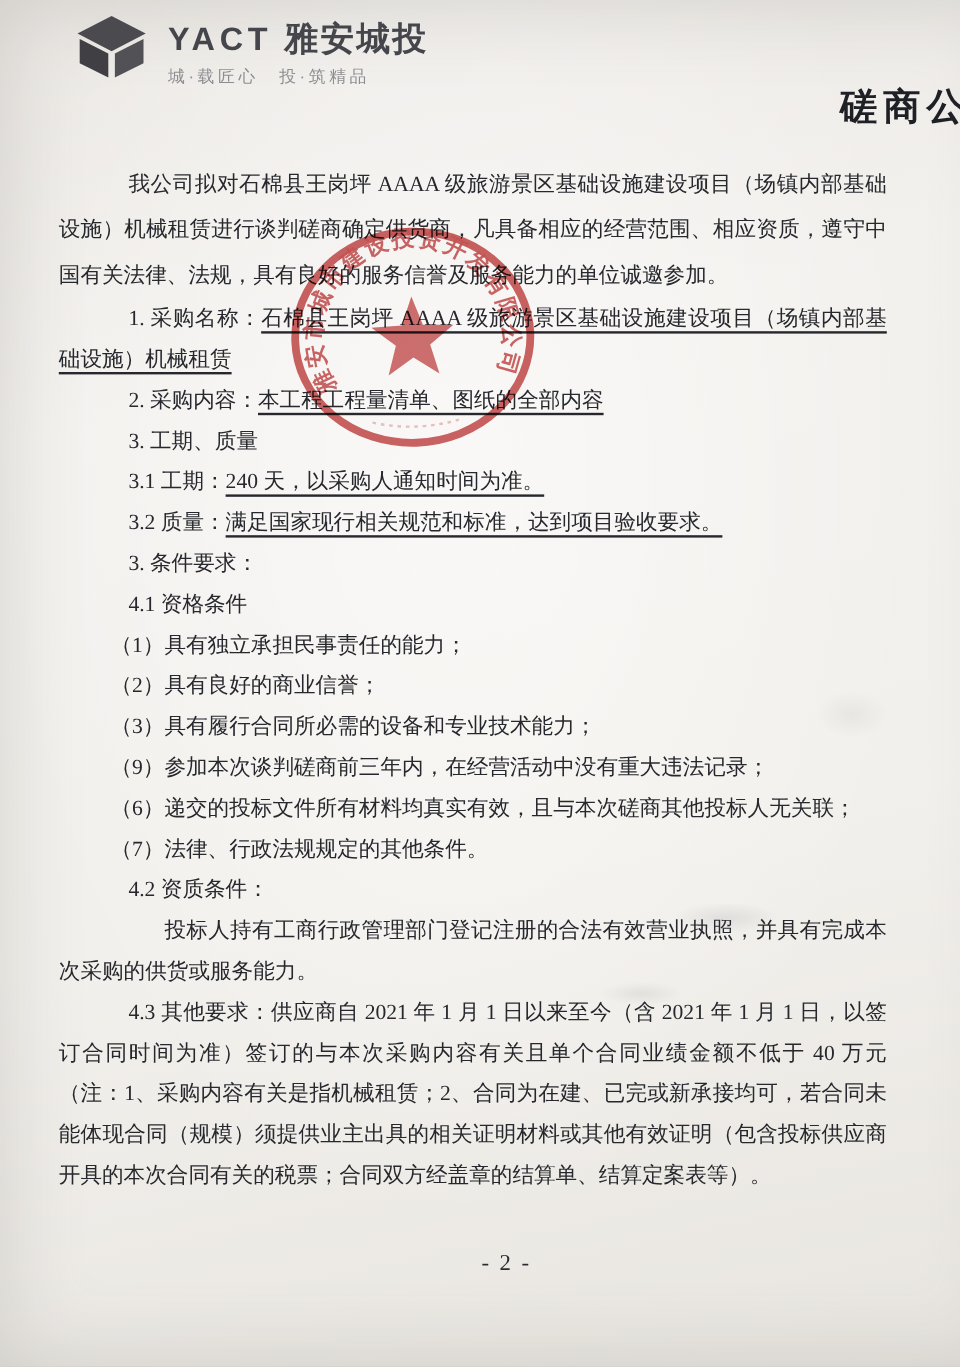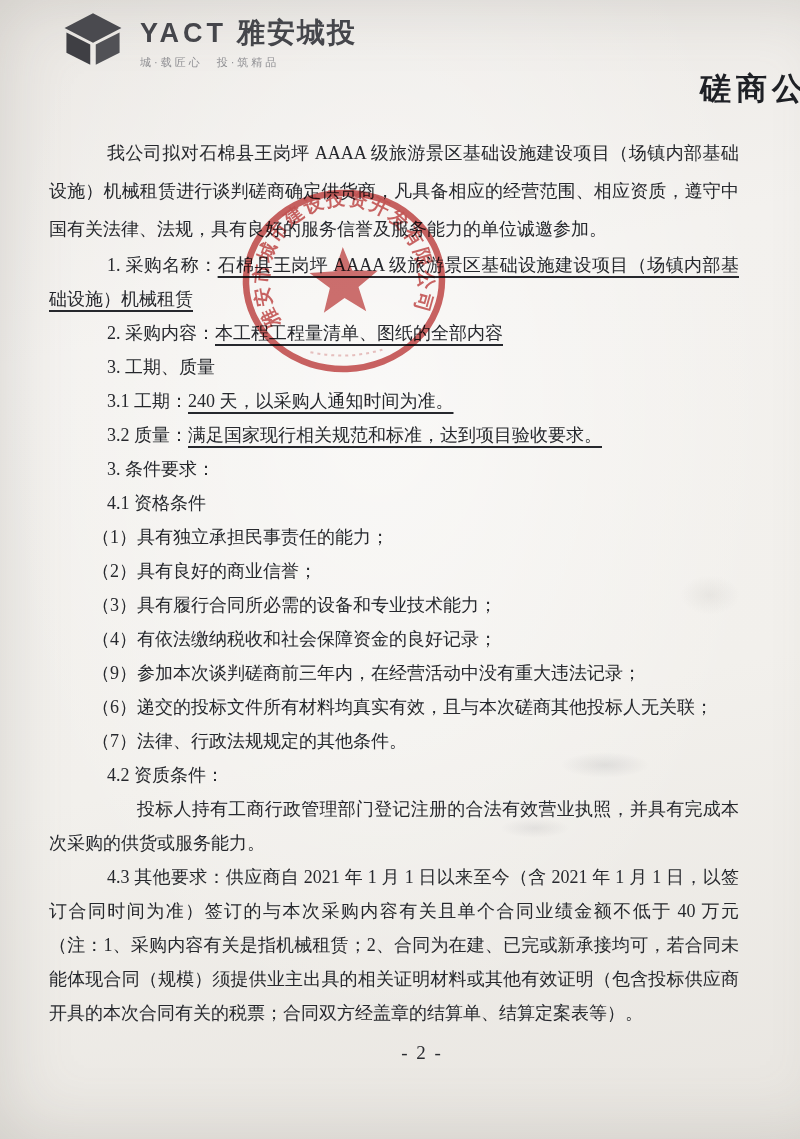--- a/index.html
+++ b/index.html
@@ -17,21 +17,21 @@
     padding-left:44px;
   }
   
   .logo{position:absolute;top:8px;left:60px;display:flex;align-items:flex-start;gap:14px;}
   .logo svg{display:block;margin-top:2px;}
   .brandline{display:flex;align-items:baseline;gap:10px;margin-top:6px;
     font-family:"Liberation Sans","DejaVu Sans",sans-serif;font-weight:bold;color:#45464b;}
   .brand-en{font-size:27px;letter-spacing:4px;}
   .brand-cn{font-size:28px;letter-spacing:2px;}
   .tagline{margin-top:3px;font-family:"Liberation Sans","DejaVu Sans",sans-serif;
-    font-size:11px;letter-spacing:3px;color:#8e8e92;}
+    font-size:14px;letter-spacing:3px;color:#8e8e92;}
   
   .title{position:absolute;top:68px;left:0;width:100%;text-align:right;
     font-size:31px;font-weight:bold;letter-spacing:5px;color:#1e2025;}
   
   .content{position:absolute;top:134px;left:49px;width:690px;
     font-size:18px;line-height:34px;text-align:justify;}
   .content p{margin:0;}
   .intro{line-height:38px;text-indent:58px;}
   .ind{text-indent:58px;}
   .ind2{text-indent:43px;}
@@ -84,21 +84,20 @@
     <p class="ind"><span>3.1 工期：</span><span class="u">240 天，以采购人通知时间为准。</span></p>
 
     <p class="ind"><span>3.2 质量：</span><span class="u">满足国家现行相关规范和标准，达到项目验收要求。</span></p>
 
     <p class="ind">3. 条件要求：</p>
     <p class="ind">4.1 资格条件</p>
 
     <p class="ind2">（1）具有独立承担民事责任的能力；</p>
     <p class="ind2">（2）具有良好的商业信誉；</p>
     <p class="ind2">（3）具有履行合同所必需的设备和专业技术能力；</p>
-    <p class="ind2">（4）有依法缴纳税收和社会保障资金的良好记录；</p>
     <p class="ind2">（9）参加本次谈判磋商前三年内，在经营活动中没有重大违法记录；</p>
     <p class="ind2">（6）递交的投标文件所有材料均真实有效，且与本次磋商其他投标人无关联；</p>
     <p class="ind2">（7）法律、行政法规规定的其他条件。</p>
 
     <p class="ind">4.2 资质条件：</p>
     <p class="ind3 bold">投标人持有工商行政管理部门登记注册的合法有效营业执照，并具有完成本次采购的供货或服务能力。</p>
 
     <p class="ind bold">4.3 其他要求：供应商自 2021 年 1 月 1 日以来至今（含 2021 年 1 月 1 日，以签订合同时间为准）签订的与本次采购内容有关且单个合同业绩金额不低于 40 万元（注：1、采购内容有关是指机械租赁；2、合同为在建、已完或新承接均可，若合同未能体现合同（规模）须提供业主出具的相关证明材料或其他有效证明（包含投标供应商开具的本次合同有关的税票；合同双方经盖章的结算单、结算定案表等）。</p>
   </div>
 

